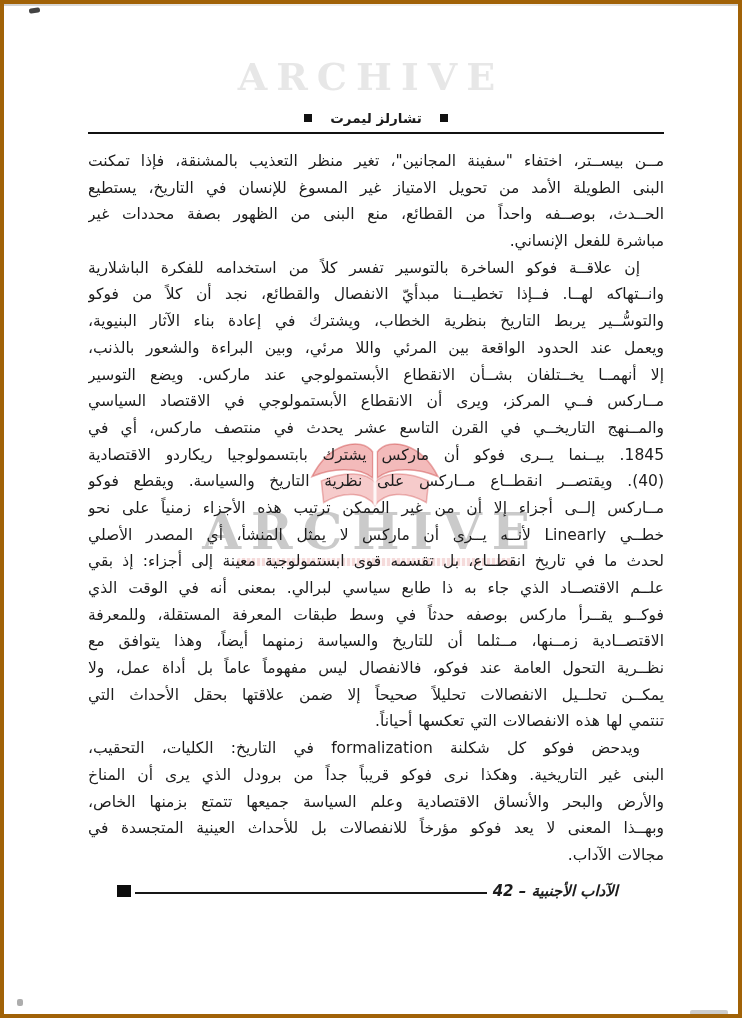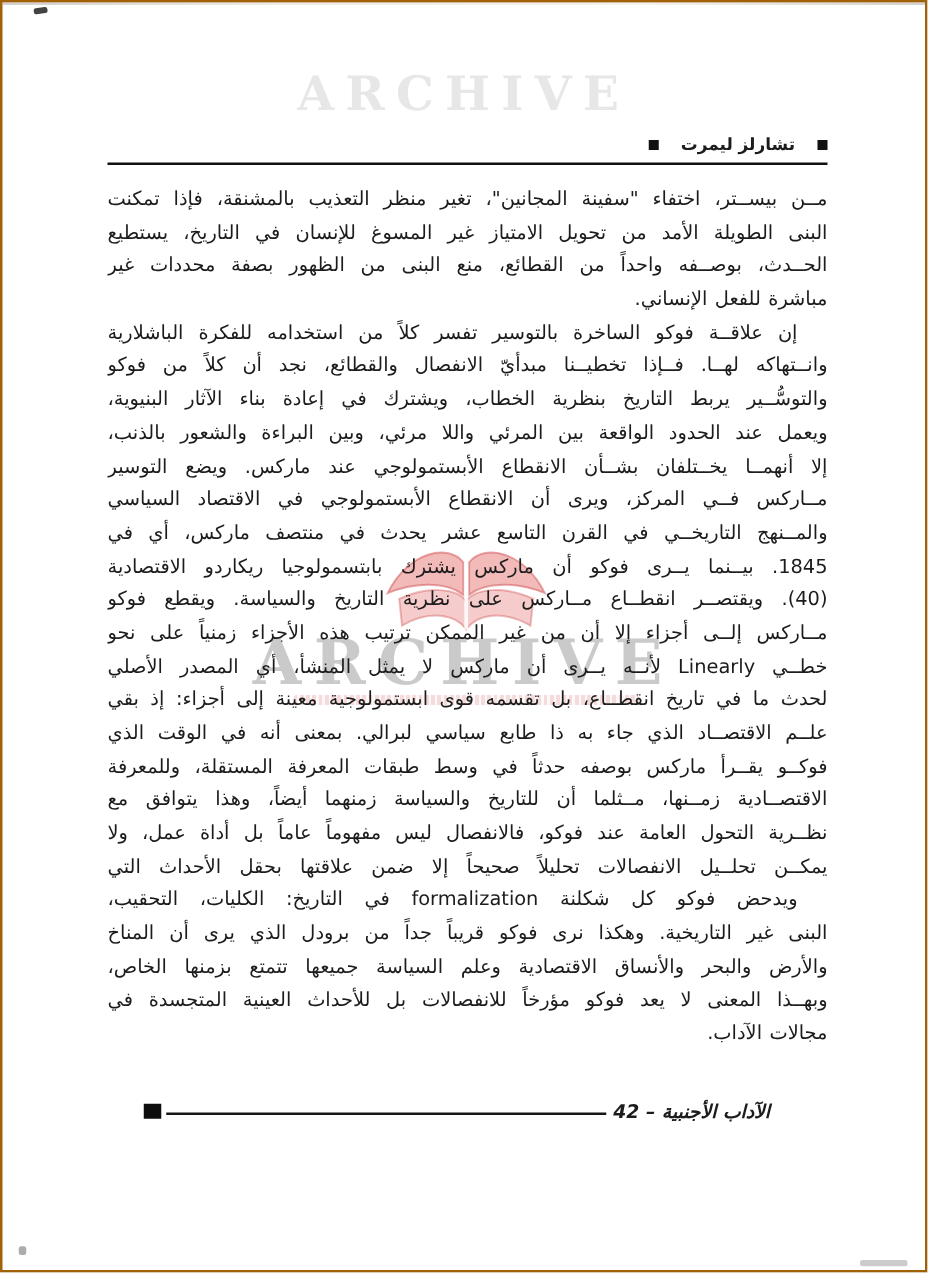--- a/index.html
+++ b/index.html
@@ -1,21 +1,21 @@
 <!DOCTYPE html>
 <html lang="ar"><head>
 <meta charset="utf-8">
 <style>
   html,body{margin:0;padding:0;background:#e8e8e6;}
   .page{
     position:relative;
     width:742px;height:1018px;
     margin:0 auto;
     background:#ffffff;
-    border:2px solid #a16207;
+    border:4px solid #a16207;
     box-sizing:border-box;
     overflow:hidden;
     font-family:"DejaVu Sans",sans-serif;
     color:#1c1c1c;
   }
   
   .speck-tl{position:absolute;left:25px;top:4px;width:11px;height:5px;background:#222;border-radius:2px;transform:rotate(-8deg);opacity:.85;}
   .speck-bl{position:absolute;left:13px;top:995px;width:6px;height:7px;background:#777;border-radius:2px;opacity:.6;}
   .smudge-br{position:absolute;left:686px;top:1006px;width:38px;height:5px;background:#9a9a9a;border-radius:2px;opacity:.5;}
   .edge-top{position:absolute;left:0;top:0;width:100%;height:2px;background:linear-gradient(90deg,#bdbdbd,#e4e4e2 30%,#eeeeec 70%,#bfbfbd);opacity:.7;}
@@ -41,21 +41,21 @@
     text-shadow:1px 1px 0 rgba(255,255,255,.55);
   }
   .wm-url{
     position:absolute;left:233px;top:134px;width:276px;height:8px;
     background:repeating-linear-gradient(90deg,rgba(205,70,70,0.28) 0 3px,rgba(205,70,70,0.05) 3px 5px);
     border-radius:2px;opacity:.7;
   }
 
   
   .hdr{position:absolute;left:84px;top:106px;width:576px;z-index:2;}
-  .hdr-row{display:flex;justify-content:flex-start;align-items:center;gap:18px;direction:rtl;}
+  .hdr-row{display:flex;justify-content:center;align-items:center;gap:18px;direction:rtl;}
   .hdr-sq{width:8px;height:8px;background:#111;display:inline-block;}
   .hdr-title{font-size:13.5px;font-weight:bold;letter-spacing:0.5px;}
   .hdr-rule{margin-top:6px;height:2px;background:#111;}
 
   
   .body-text{
     position:absolute;left:84px;top:144px;width:576px;z-index:2;
     direction:rtl;
     font-size:15.5px;
   }
@@ -129,20 +129,21 @@
         <div class="line" dir="rtl">1845. بيــنما يــرى فوكو أن ماركس يشترك بابتسمولوجيا ريكاردو الاقتصادية</div>
         <div class="line" dir="rtl">(40). ويقتصــر انقطــاع مــاركس على نظرية التاريخ والسياسة. ويقطع فوكو</div>
         <div class="line" dir="rtl">مــاركس إلــى أجزاء إلا أن من غير الممكن ترتيب هذه الأجزاء زمنياً على نحو</div>
         <div class="line" dir="rtl">خطــي Linearly لأنــه يــرى أن ماركس لا يمثل المنشأ، أي المصدر الأصلي</div>
         <div class="line" dir="rtl">لحدث ما في تاريخ انقطــاع، بل تقسمه قوى ابستمولوجية معينة إلى أجزاء: إذ بقي</div>
         <div class="line" dir="rtl">علــم الاقتصــاد الذي جاء به ذا طابع سياسي لبرالي. بمعنى أنه في الوقت الذي</div>
         <div class="line" dir="rtl">فوكــو يقــرأ ماركس بوصفه حدثاً في وسط طبقات المعرفة المستقلة، وللمعرفة</div>
         <div class="line" dir="rtl">الاقتصــادية زمــنها، مــثلما أن للتاريخ والسياسة زمنهما أيضاً، وهذا يتوافق مع</div>
         <div class="line" dir="rtl">نظــرية التحول العامة عند فوكو، فالانفصال ليس مفهوماً عاماً بل أداة عمل، ولا</div>
         <div class="line" dir="rtl">يمكــن تحلــيل الانفصالات تحليلاً صحيحاً إلا ضمن علاقتها بحقل الأحداث التي</div>
+        <div class="line last" dir="rtl">تنتمي لها هذه الانفصالات التي تعكسها أحياناً.</div>
       </div>
     <div>
         <div class="line indent" dir="rtl">ويدحض فوكو كل شكلنة formalization في التاريخ: الكليات، التحقيب،</div>
         <div class="line" dir="rtl">البنى غير التاريخية. وهكذا نرى فوكو قريباً جداً من برودل الذي يرى أن المناخ</div>
         <div class="line" dir="rtl">والأرض والبحر والأنساق الاقتصادية وعلم السياسة جميعها تتمتع بزمنها الخاص،</div>
         <div class="line" dir="rtl">وبهــذا المعنى لا يعد فوكو مؤرخاً للانفصالات بل للأحداث العينية المتجسدة في</div>
         <div class="line last" dir="rtl">مجالات الآداب.</div>
       </div>
   </main>
 

